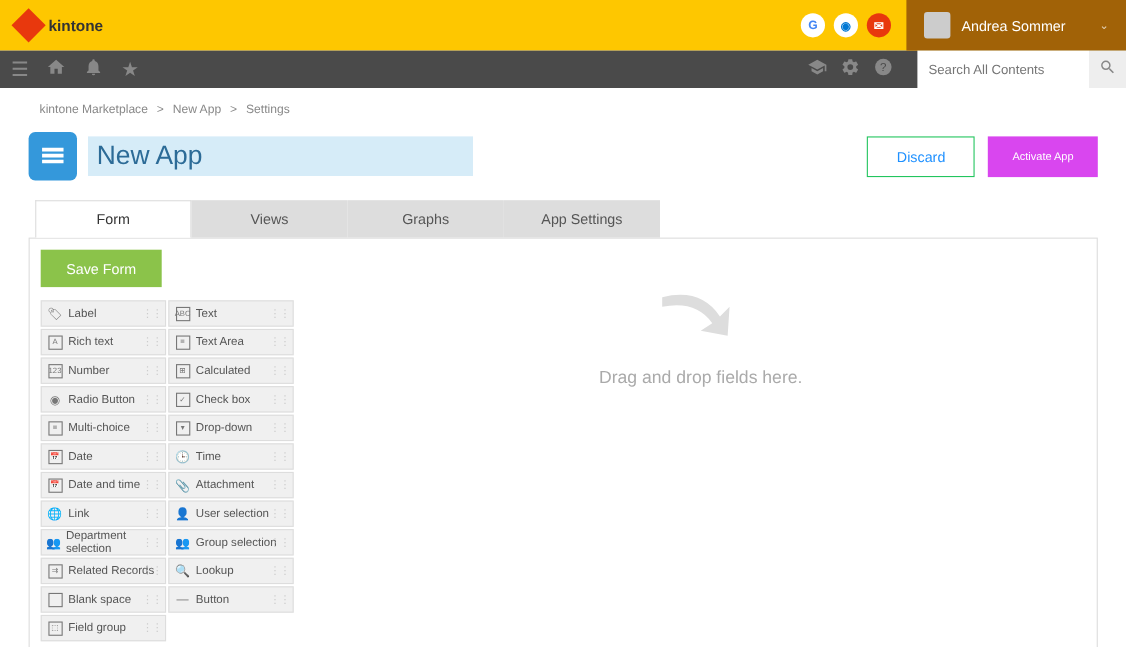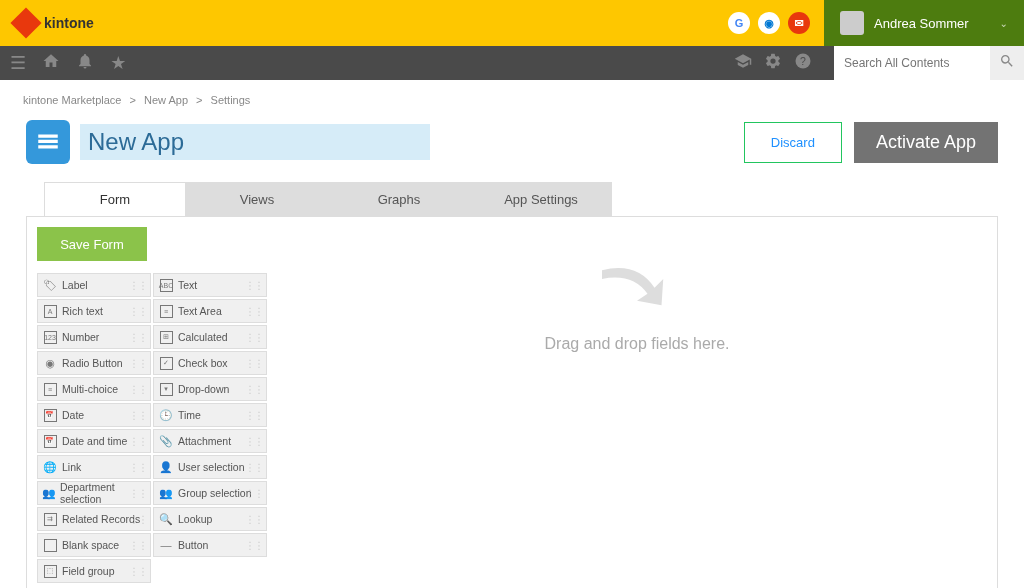--- a/index.html
+++ b/index.html
@@ -9,52 +9,52 @@
 .top-header { background: #fec700; height: 46px; display: flex; justify-content: space-between; padding: 0 0 0 14px; }
 .logo-area { display: flex; align-items: center; gap: 6px; }
 .logo-cube { width: 22px; height: 22px; background: #e8380d; transform: rotate(45deg); }
 .logo-cube-wrap { width: 24px; height: 24px; display: flex; align-items: center; justify-content: center; }
 .logo-text { font-weight: bold; color: #333; font-size: 14px; }
 .top-right { display: flex; align-items: center; height: 46px; }
 .icon-circle { width: 22px; height: 22px; border-radius: 50%; display: flex; align-items: center; justify-content: center; margin: 0 4px; font-size: 11px; font-weight: bold; }
 .ic-g { background: #fff; color: #4285f4; }
 .ic-o { background: #fff; color: #0078d4; }
 .ic-m { background: #e8380d; color: #fff; }
-.user-area { background: #4d7c0f; height: 46px; display: flex; align-items: center; padding: 0 16px; gap: 10px; margin-left: 10px; min-width: 200px; }
+.user-area { background: #a16207; height: 46px; display: flex; align-items: center; padding: 0 16px; gap: 10px; margin-left: 10px; min-width: 200px; }
 .user-avatar { width: 24px; height: 24px; background: #ccc; border-radius: 3px; }
 .user-name { color: #fff; font-size: 13px; flex: 1; }
 .user-chevron { color: rgba(255,255,255,0.7); font-size: 10px; }
 
 
 .nav-bar { background: #4a4a4a; height: 34px; display: flex; align-items: center; justify-content: space-between; padding: 0 0 0 10px; }
 .nav-left { display: flex; align-items: center; gap: 16px; }
 .nav-icon { color: #888; font-size: 18px; cursor: pointer; }
 .nav-right { display: flex; align-items: center; gap: 12px; padding-right: 0; }
 .nav-right-icons { display: flex; align-items: center; gap: 12px; padding-right: 10px; }
 .search-box { display: flex; height: 34px; }
 .search-input { width: 156px; height: 34px; border: none; padding: 0 10px; font-size: 12px; background: #fff; }
 .search-btn { width: 34px; height: 34px; background: #eee; border: none; color: #888; font-size: 16px; cursor: pointer; }
 
 
-.breadcrumb { padding: 14px 23px; font-size: 11px; color: #888; }
+.breadcrumb { padding: 14px 36px; font-size: 11px; color: #888; }
 .breadcrumb a { color: #888; text-decoration: none; }
 .breadcrumb .sep { margin: 0 5px; }
 
 
 .app-title-row { display: flex; align-items: center; justify-content: space-between; padding: 0 26px 18px 26px; }
 .app-title-left { display: flex; align-items: center; gap: 10px; }
 .app-icon { width: 44px; height: 44px; background: #3498db; border-radius: 6px; display: flex; align-items: center; justify-content: center; color: #fff; font-size: 22px; }
 .app-icon svg { width: 26px; height: 26px; fill: #fff; }
 .app-title-input { width: 350px; height: 36px; background: #d6ecf8; border: none; padding: 0 8px; font-size: 24px; color: #2c6b97; font-family: inherit; }
 .app-title-right { display: flex; gap: 12px; }
 .btn-discard { background: #fff; border: 1px solid #22c55e; color: #1e90ff; padding: 10px 26px; font-size: 13px; cursor: pointer; }
-.btn-activate { background: #737373; border: none; color: #fff; padding: 10px 22px; font-size: 18px; cursor: pointer; }
-
-
-.tabs { display: flex; margin-left: 44px; text-align: center; }
+.btn-activate { background: #d946ef; border: none; color: #fff; padding: 10px 22px; font-size: 10px; cursor: pointer; }
+
+
+.tabs { display: flex; margin-left: 32px; text-align: center; }
 .tab { width: 142px; height: 34px; display: flex; align-items: center; justify-content: center; font-size: 13px; cursor: pointer; }
 .tab.active { background: #fff; border: 1px solid #ddd; border-bottom: none; color: #333; }
 .tab.inactive { background: #ddd; color: #555; }
 
 
 .main-area { margin: 0 26px; border: 1px solid #ddd; background: #fff; min-height: 380px; display: flex; }
 .sidebar { width: 250px; padding: 10px 10px 20px 10px; }
 .save-form-btn { width: 110px; height: 34px; background: #8bc34a; color: #fff; border: none; font-size: 13px; margin-bottom: 12px; cursor: pointer; }
 .field-grid { display: grid; grid-template-columns: 1fr 1fr; gap: 2px; }
 .field-item { background: #f0f0f0; border: 1px solid #ddd; height: 24px; display: flex; align-items: center; padding: 0 4px; font-size: 10.5px; color: #555; cursor: grab; position: relative; }

